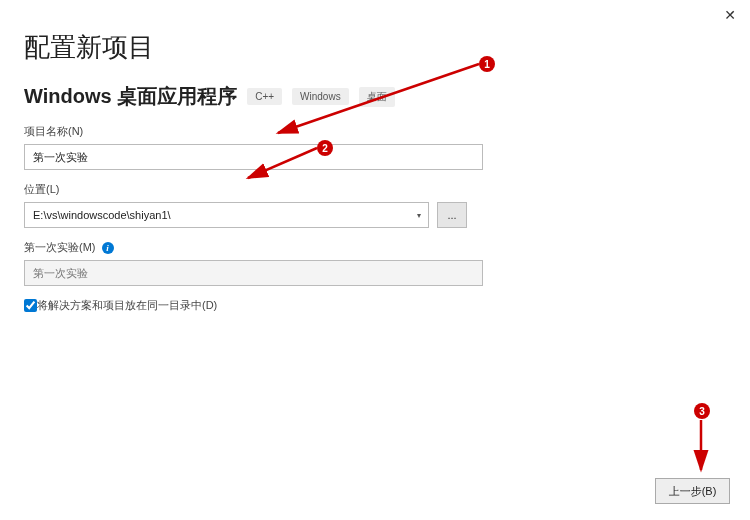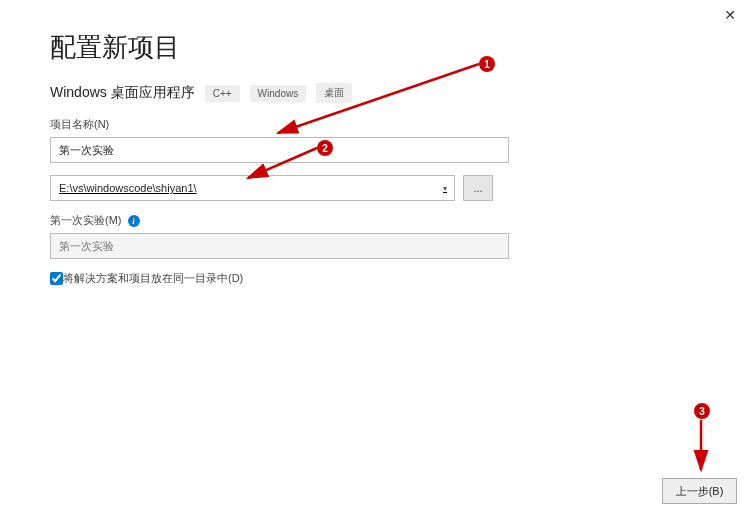--- a/index.html
+++ b/index.html
@@ -17,37 +17,38 @@
       right: 12px;
       width: 16px;
       height: 16px;
       cursor: pointer;
       color: #333;
       font-size: 14px;
       line-height: 14px;
       text-align: center;
     }
     .content {
-      padding: 30px 32px 0 50px;
+      padding: 30px 32px 0 24px;
     }
     .dialog-title {
       font-size: 26px;
       font-weight: 400;
       color: #222;
       margin-bottom: 18px;
     }
     .template-row {
       display: flex;
       align-items: center;
       gap: 10px;
       margin-bottom: 14px;
     }
     .template-name {
-      font-size: 14px;
-      color: #222;
+      font-size: 20px;
+      color: #222;
+      font-weight: bold;
     }
     .tag {
       display: inline-block;
       background: #eeeeee;
       color: #555;
       font-size: 10px;
       padding: 3px 8px;
       border-radius: 2px;
     }
     .field {
@@ -94,21 +95,20 @@
       gap: 8px;
     }
     .combo-input {
       width: 405px;
       height: 26px;
       border: 1px solid #bbb;
       position: relative;
       display: flex;
       align-items: center;
       background: #fff;
-      text-decoration: underline;
     }
     .combo-text {
       flex: 1;
       padding: 0 8px;
       font-size: 11px;
       color: #222;
       border: none;
       outline: none;
       height: 100%;
     }
@@ -144,21 +144,21 @@
       height: 13px;
       accent-color: #0078d4;
     }
     .checkbox-label {
       font-size: 11px;
       color: #444;
     }
     .footer {
       position: absolute;
       bottom: 16px;
-      right: 13px;
+      right: 20px;
       display: flex;
       gap: 8px;
     }
     .btn {
       min-width: 75px;
       height: 26px;
       border: 1px solid #aaa;
       background: #eeeeee;
       font-size: 11px;
       color: #222;
@@ -198,20 +198,21 @@
     <span class="tag">Windows</span>
     <span class="tag">桌面</span>
   </div>
 
   <div class="field">
     <div class="field-label">项目名称(N)</div>
     <input type="text" class="text-input" value="第一次实验" style="">
   </div>
 
   <div class="field">
+    <div class="field-label">位置(L)</div>
     <div class="location-row">
       <div class="combo-input">
         <input type="text" class="combo-text" value="E:\vs\windowscode\shiyan1\" style="">
         <div class="combo-dd">▾</div>
       </div>
       <button class="browse-btn">...</button>
     </div>
   </div>
 
   <div class="field">

